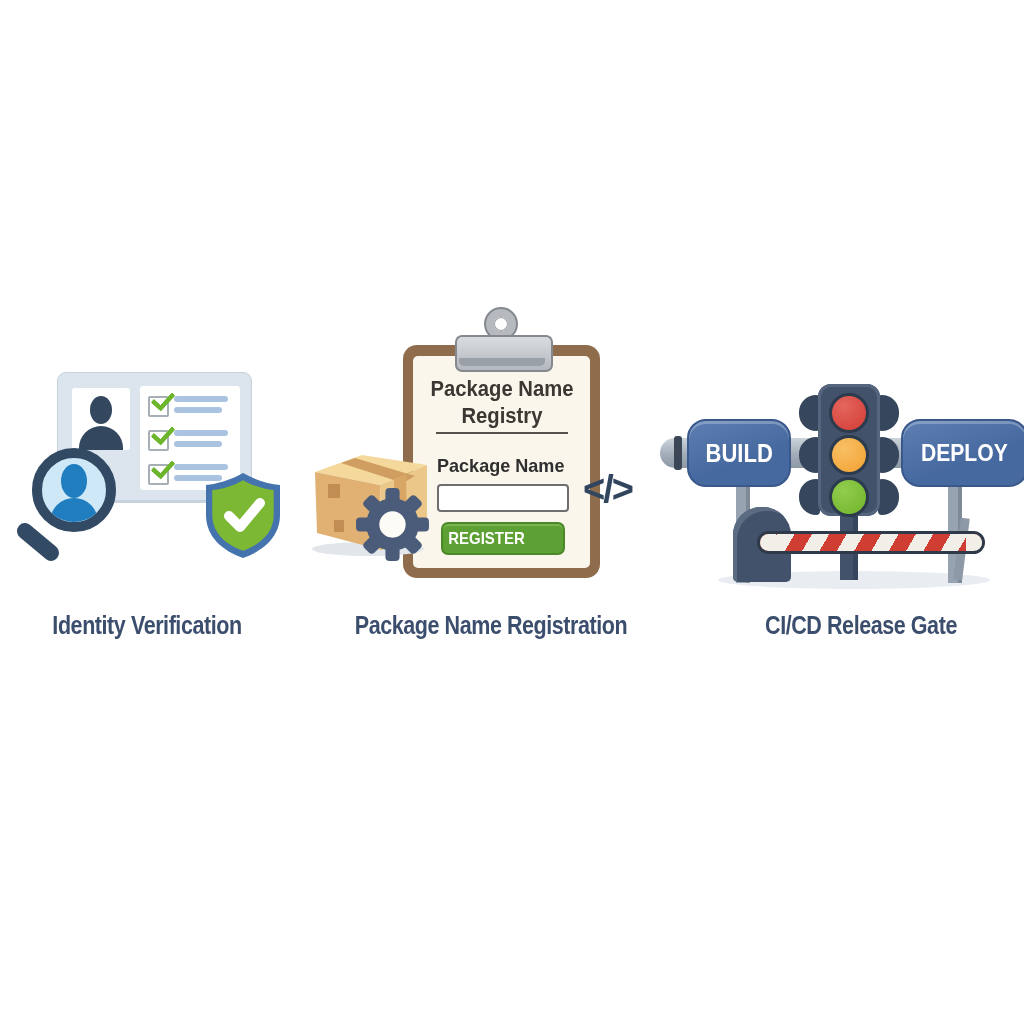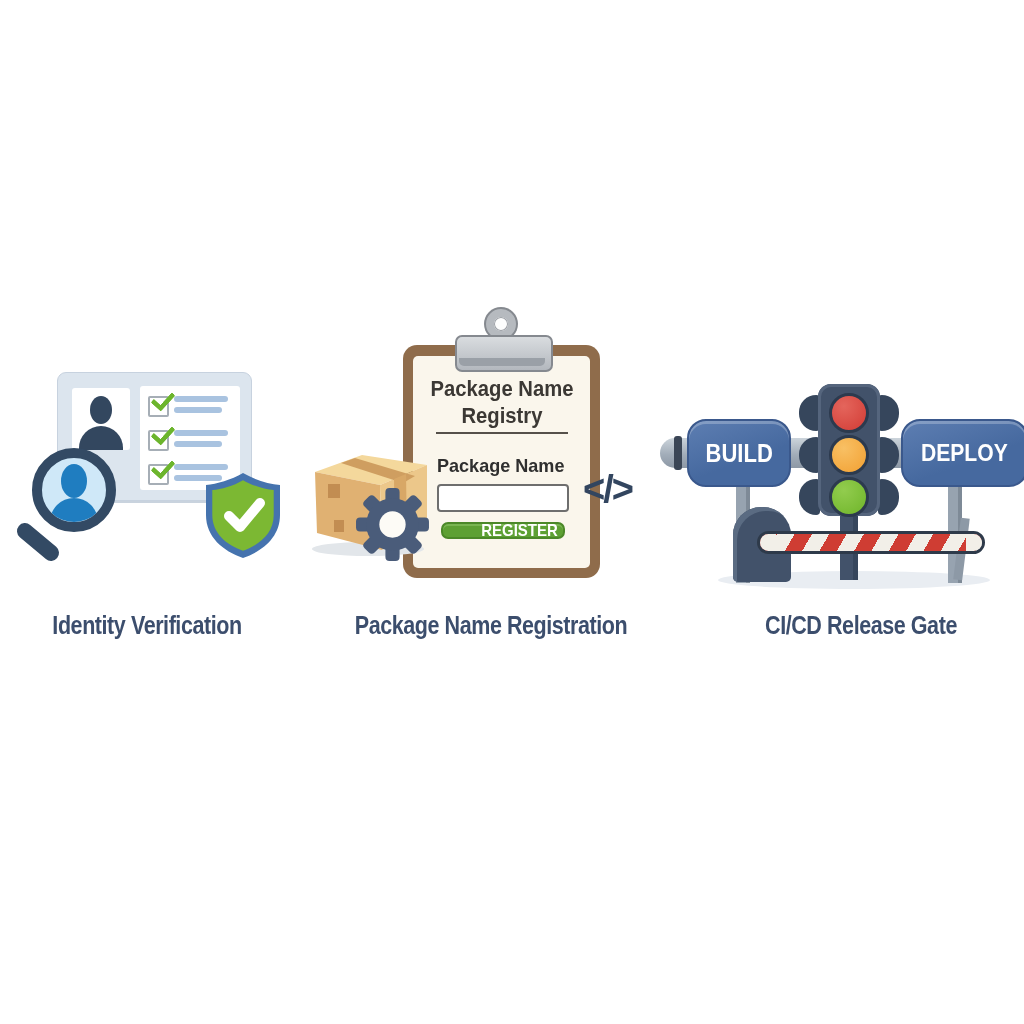--- a/index.html
+++ b/index.html
@@ -41,23 +41,23 @@
   .clip-body{left:455px;top:335px;width:94px;height:33px;background:linear-gradient(#d9dcdf,#b3b8be);
              border:2px solid #85898f;border-radius:7px;}
   .clip-lip{left:459px;top:358px;width:86px;height:8px;background:#9aa0a7;border-radius:0 0 5px 5px;}
   .cb-title{left:502px;top:375px;width:180px;transform:translateX(-50%) scaleX(0.92);text-align:center;
             font-size:22px;line-height:27px;font-weight:bold;color:#3b3834;}
   .divider{left:436px;top:432px;width:132px;height:2px;background:#55504a;}
   .field-label{left:437px;top:455px;font-size:19px;font-weight:600;color:#2f2f2f;
                transform:scaleX(0.95);transform-origin:left;}
   .pkg-input{left:437px;top:484px;width:132px;height:28px;background:#ffffff;border:2px solid #6e6e6e;
              border-radius:4px;box-sizing:border-box;}
-  .register-btn{left:441px;top:522px;width:124px;height:17px;background:#5da033;border:2px solid #4b8828;
+  .register-btn{left:441px;top:522px;width:124px;height:33px;background:#5da033;border:2px solid #4b8828;
                 border-radius:7px;box-sizing:border-box;color:#ffffff;font-weight:bold;font-size:17px;
-                letter-spacing:0.5px;display:flex;align-items:center;justify-content:flex-end;
+                letter-spacing:0.5px;display:flex;align-items:center;justify-content:flex-start;
                 box-shadow:inset 0 2px 0 #79b551;}
   .code-sym{left:583px;top:468px;font-size:38px;font-weight:bold;color:#32455f;letter-spacing:-2px;}
 
   
   .post{position:absolute;width:14px;background:#97a3b0;box-shadow:inset -4px 0 0 #7e8a97;}
   .pipe{left:660px;top:438px;width:362px;height:30px;border-radius:15px;
         background:linear-gradient(#ccd4db,#a2adb9 55%, #8d98a5);}
   .pipe-ring{position:absolute;top:436px;width:8px;height:34px;background:#3b4656;border-radius:3px;}
   .sign{position:absolute;top:419px;height:68px;border:2px solid #3a588c;border-radius:19px;
         background:linear-gradient(160deg,#5d7eb2,#46699f 60%);box-sizing:border-box;

